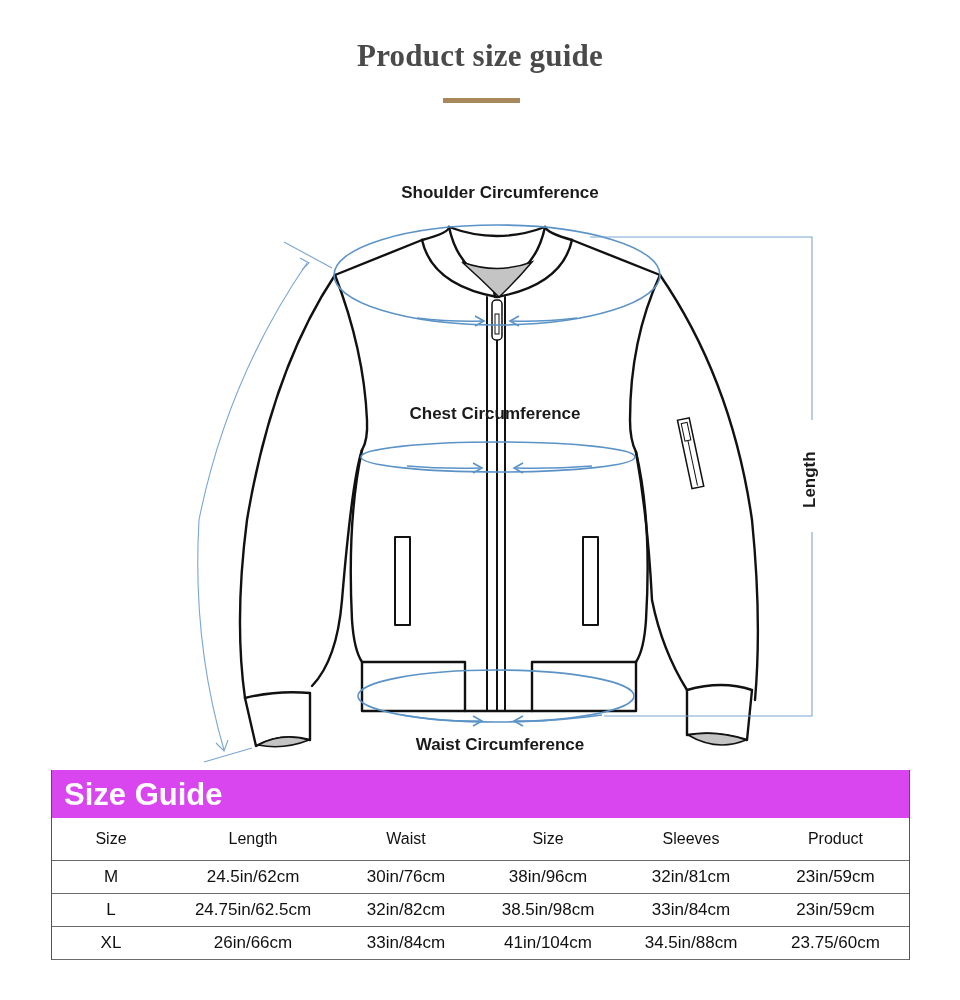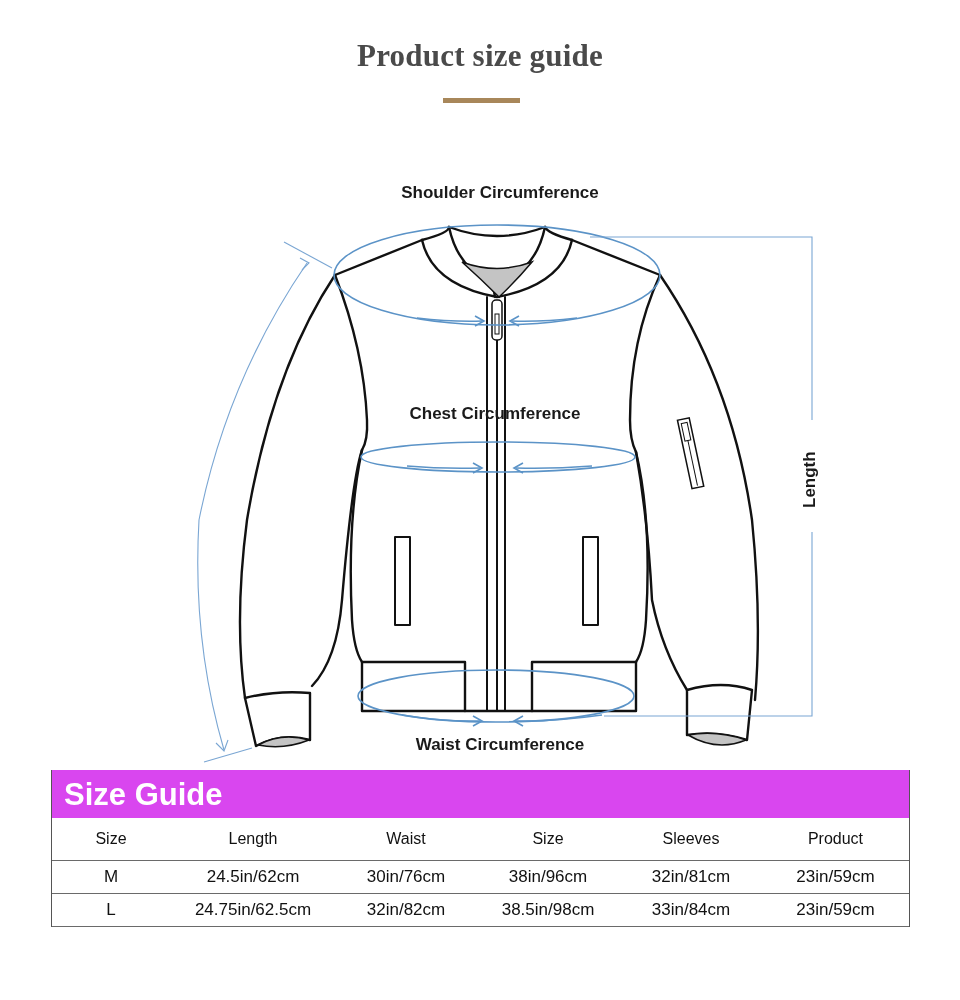--- a/index.html
+++ b/index.html
@@ -179,15 +179,23 @@
         <td>23in/59cm</td>
       </tr>
       <tr>
         <td>L</td>
         <td>24.75in/62.5cm</td>
         <td>32in/82cm</td>
         <td>38.5in/98cm</td>
         <td>33in/84cm</td>
         <td>23in/59cm</td>
       </tr>
+      <tr>
+        <td>XL</td>
+        <td>26in/66cm</td>
+        <td>33in/84cm</td>
+        <td>41in/104cm</td>
+        <td>34.5in/88cm</td>
+        <td>23.75/60cm</td>
+      </tr>
     </tbody>
   </table>
 </div>
 
 </body></html>

